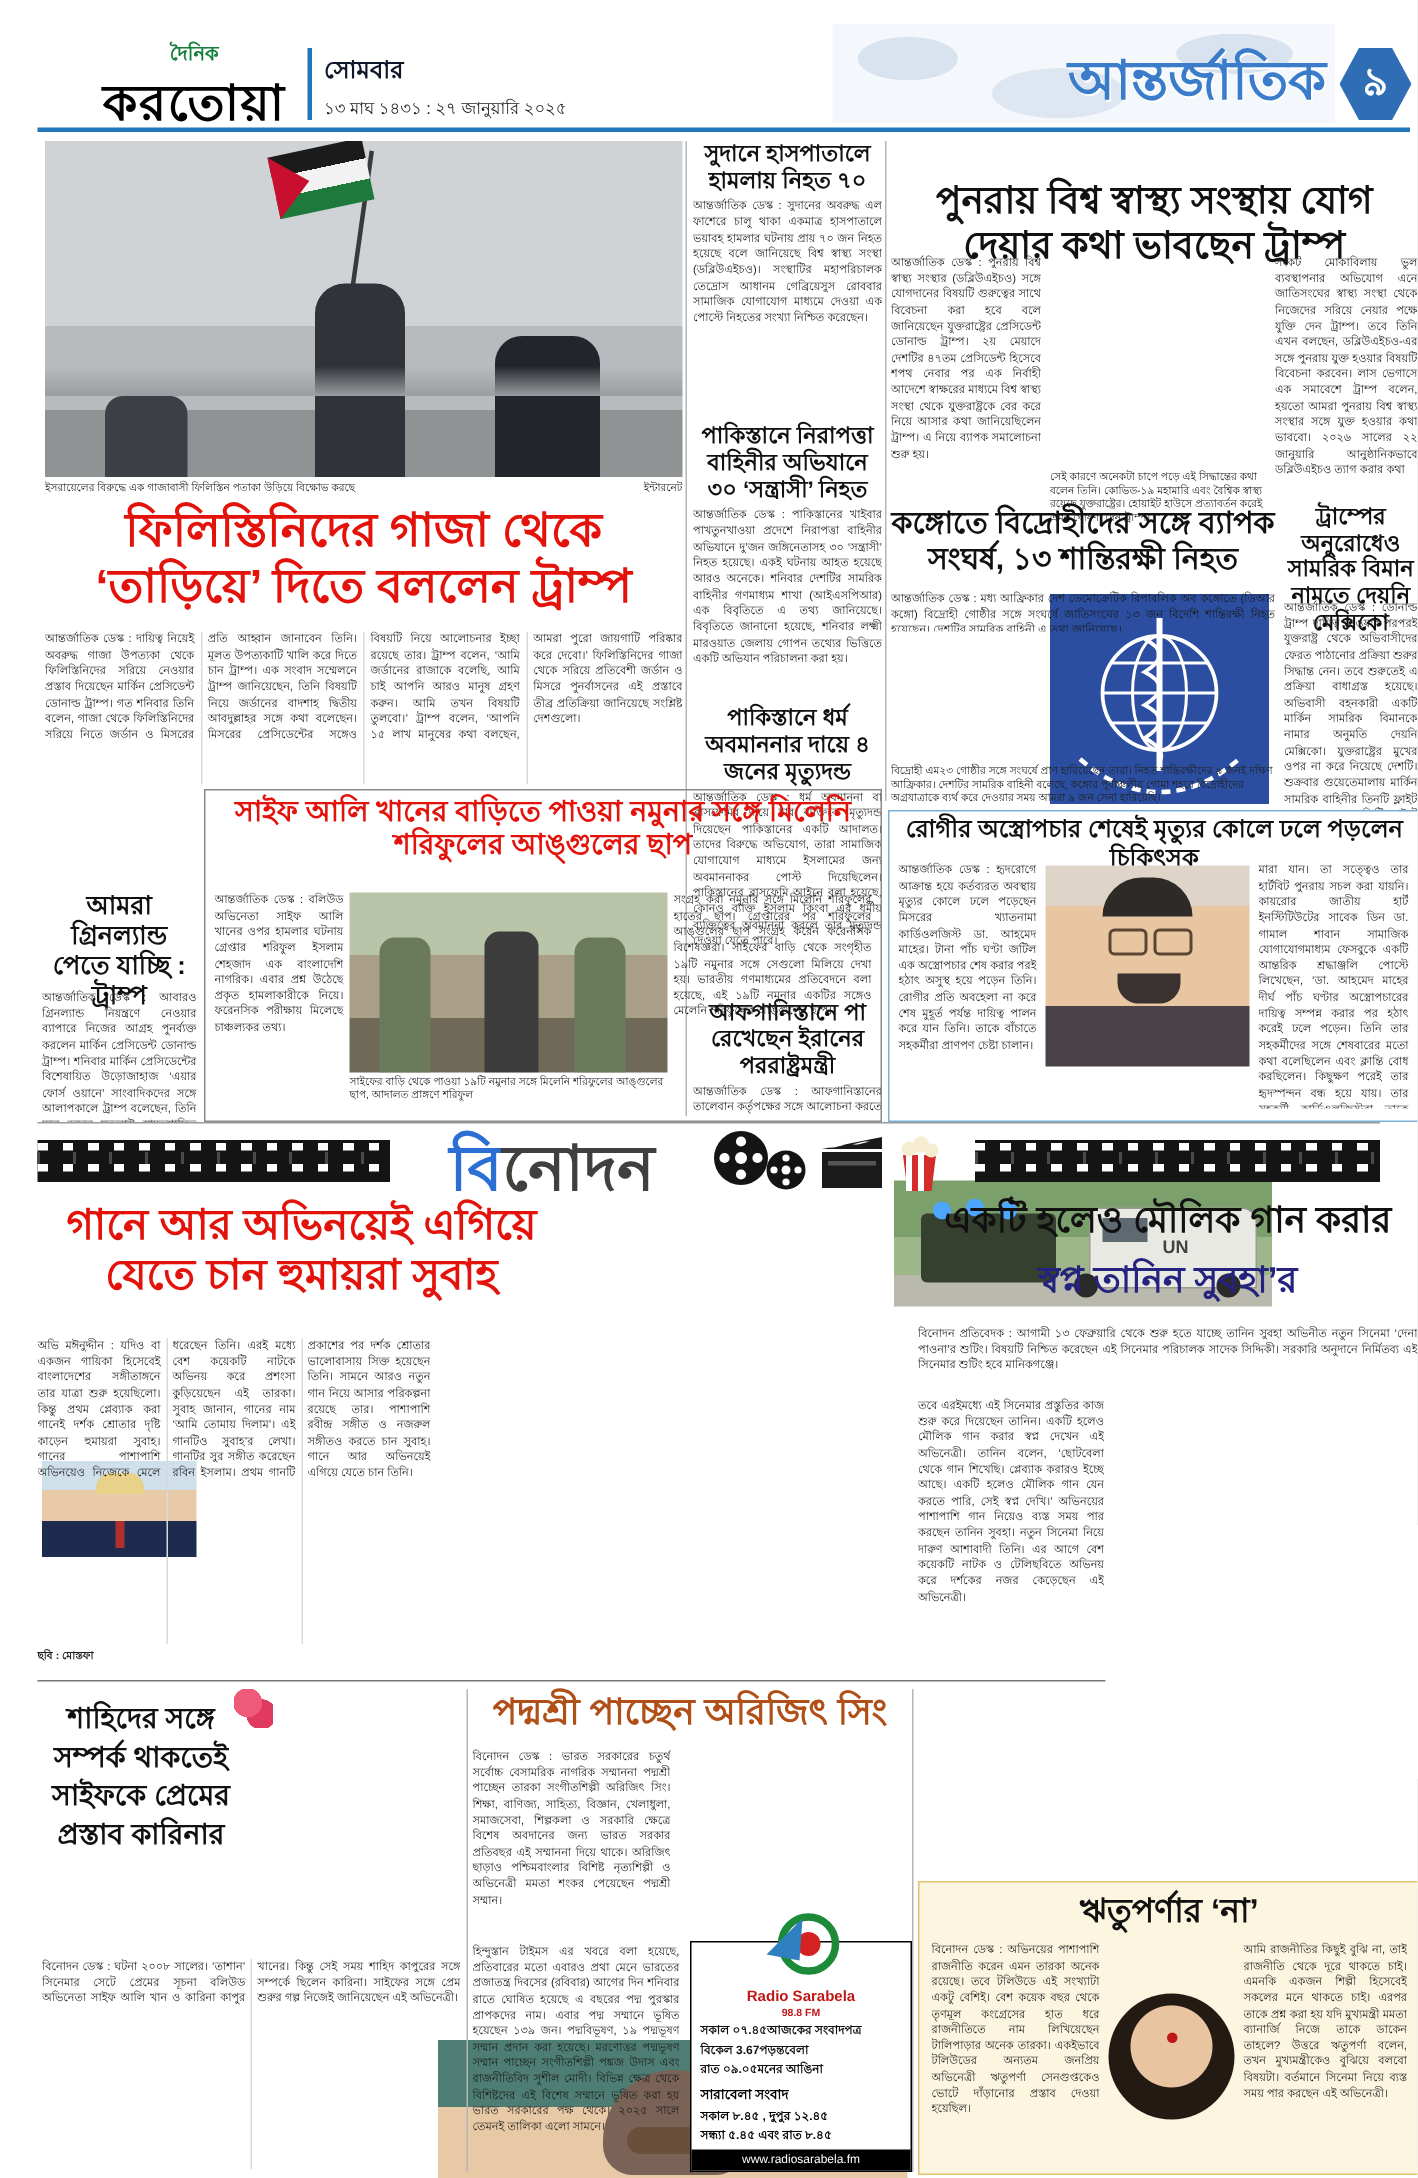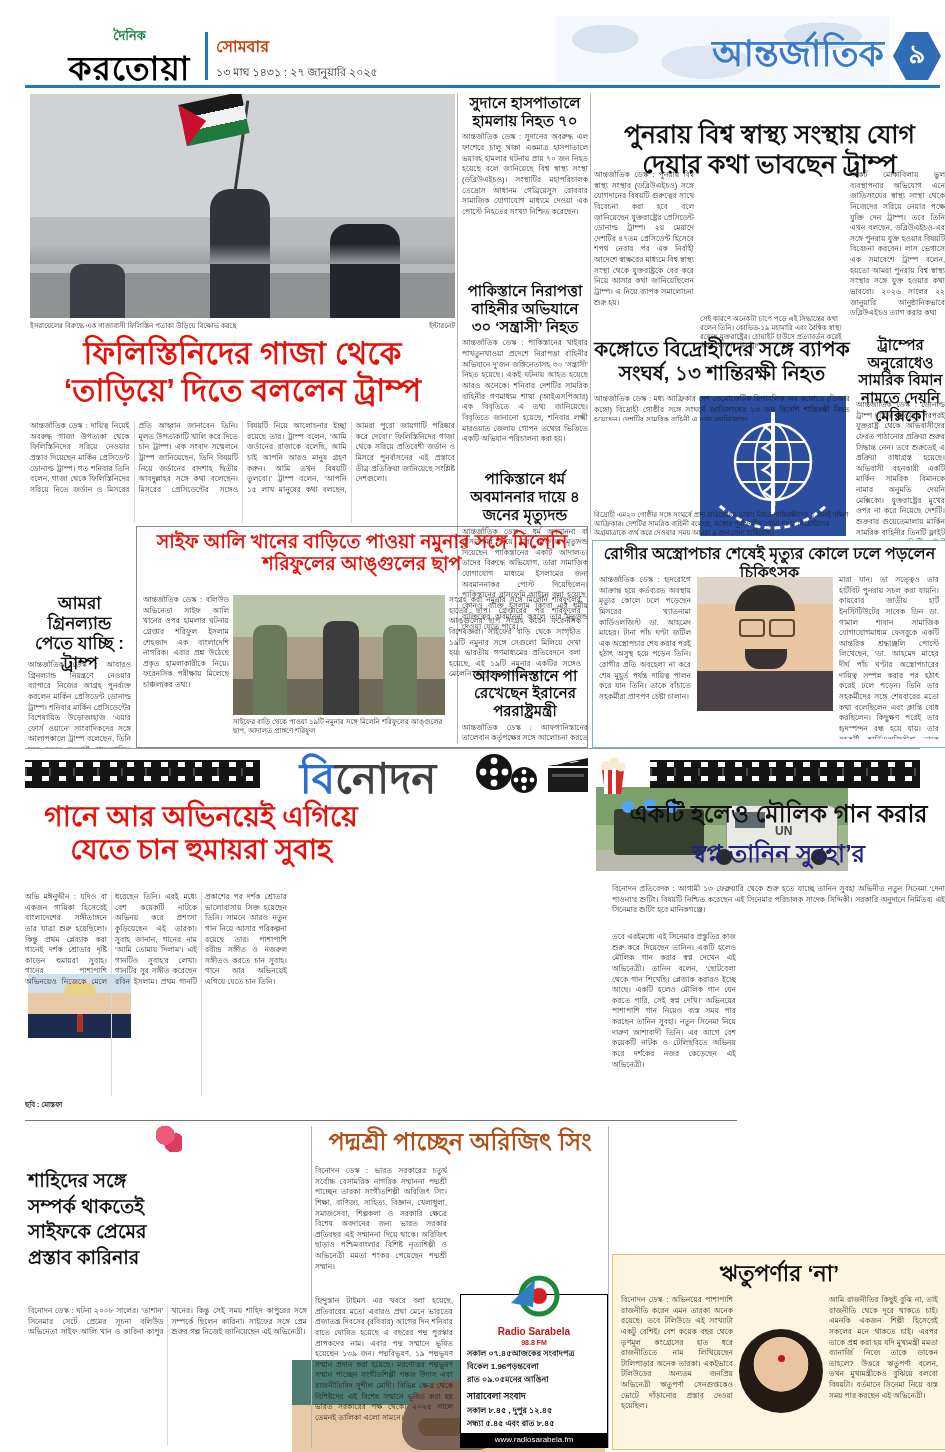--- a/index.html
+++ b/index.html
@@ -30,21 +30,21 @@
 <body>
 
 <div class="page">
 
   <div class="abs" style="left:62px;top:26px;width:135px;height:58px;text-align:center;">
     <div style="font-size:13px;font-weight:bold;color:#15803d;">দৈনিক</div>
     <div style="font-size:33px;font-weight:bold;color:#000;letter-spacing:1px;margin-top:-4px;">করতোয়া</div>
   </div>
   <div class="abs" style="left:205px;top:32px;width:3px;height:48px;background:#2277bb;"></div>
   <div class="abs" style="left:216px;top:34px;width:190px;">
-    <div style="font-size:16px;font-weight:bold;color:#c2410c;">সোমবার</div>
+    <div style="font-size:16px;font-weight:bold;color:#0f172a;">সোমবার</div>
     <div style="font-size:11px;color:#222;margin-top:3px;">১৩ মাঘ ১৪৩১ : ২৭ জানুয়ারি ২০২৫</div>
   </div>
   <div class="abs" style="left:555px;top:16px;width:335px;height:66px;background:
        radial-gradient(60px 26px at 15% 35%,#d9e2ef 55%,transparent 56%),
        radial-gradient(80px 30px at 45% 70%,#dde6f1 55%,transparent 56%),
        radial-gradient(70px 24px at 80% 30%,#d9e2ef 55%,transparent 56%),
        #f4f7fb;">
     <div style="position:absolute;right:6px;top:10px;font-size:36px;font-weight:bold;color:#3a7cc9;text-shadow:1px 1px 0 #fff;">আন্তর্জাতিক</div>
   </div>
   <div class="abs hexa" style="left:893px;top:30px;width:48px;height:52px;font-size:26px;">
@@ -204,21 +204,21 @@
   <div class="abs hl" style="left:612px;top:800px;width:333px;height:38px;font-size:24px;text-align:center;">একটি হলেও মৌলিক গান করার</div>
   <div class="abs hl hl-navy" style="left:612px;top:840px;width:333px;height:36px;font-size:24px;">স্বপ্ন তানিন সুবহা’র</div>
   <div class="abs body-txt" style="left:612px;top:884px;width:333px;height:44px;">বিনোদন প্রতিবেদক : আগামী ১৩ ফেব্রুয়ারি থেকে শুরু হতে যাচ্ছে তানিন সুবহা অভিনীত নতুন সিনেমা ‘দেনা পাওনা’র শুটিং। বিষয়টি নিশ্চিত করেছেন এই সিনেমার পরিচালক সাদেক সিদ্দিকী। সরকারি অনুদানে নির্মিতব্য এই সিনেমার শুটিং হবে মানিকগঞ্জে।</div>
   <div class="abs body-txt" style="left:612px;top:932px;width:124px;height:314px;">তবে এরইমধ্যে এই সিনেমার প্রস্তুতির কাজ শুরু করে দিয়েছেন তানিন। একটি হলেও মৌলিক গান করার স্বপ্ন দেখেন এই অভিনেত্রী। তানিন বলেন, ‘ছোটবেলা থেকে গান শিখেছি। প্লেব্যাক করারও ইচ্ছে আছে। একটি হলেও মৌলিক গান যেন করতে পারি, সেই স্বপ্ন দেখি।’ অভিনয়ের পাশাপাশি গান নিয়েও ব্যস্ত সময় পার করছেন তানিন সুবহা। নতুন সিনেমা নিয়ে দারুণ আশাবাদী তিনি। এর আগে বেশ কয়েকটি নাটক ও টেলিছবিতে অভিনয় করে দর্শকের নজর কেড়েছেন এই অভিনেত্রী।</div>
 
   <div class="abs hline" style="left:25px;top:1120px;width:712px;background:#777;"></div>
   <div class="abs vline" style="left:311px;top:1126px;height:322px;"></div>
   <div class="abs vline" style="left:608px;top:1126px;height:322px;"></div>
 
   <div class="abs" style="left:156px;top:1126px;width:26px;height:26px;background:radial-gradient(circle at 35% 35%,#f05a7a 40%,transparent 41%),radial-gradient(circle at 70% 65%,#e03a60 40%,transparent 41%);"></div>
-  <div class="abs hl" style="left:28px;top:1168px;width:132px;height:158px;font-size:19px;text-align:left;line-height:1.35;">শাহিদের সঙ্গে সম্পর্ক থাকতেই সাইফকে প্রেমের প্রস্তাব কারিনার</div>
+  <div class="abs hl" style="left:28px;top:1134px;width:132px;height:158px;font-size:19px;text-align:center;line-height:1.35;">শাহিদের সঙ্গে সম্পর্ক থাকতেই সাইফকে প্রেমের প্রস্তাব কারিনার</div>
 
   <div class="abs body-txt cols2" style="left:28px;top:1306px;width:279px;height:140px;">বিনোদন ডেস্ক : ঘটনা ২০০৮ সালের। ‘তাশান’ সিনেমার সেটে প্রেমের সূচনা বলিউড অভিনেতা সাইফ আলি খান ও কারিনা কাপুর খানের। কিন্তু সেই সময় শাহিদ কাপুরের সঙ্গে সম্পর্কে ছিলেন কারিনা। সাইফের সঙ্গে প্রেম শুরুর গল্প নিজেই জানিয়েছেন এই অভিনেত্রী।</div>
   <div class="abs body-txt" style="left:28px;top:1446px;width:279px;height:0;">কারিনা বলেন, আমিই সঠিক পথে সম্পর্ক এগিয়ে নিতে উদ্যোগী হয়েছিলাম। প্রথম দেখাতেই সাইফকে ভালো লেগে যায় তার। এরপর নিজেই প্রেমের প্রস্তাব দেন বলিউডের এই অভিনেত্রী। ২০১২ সালের ১৬ অক্টোবর বিয়ে করেন সাইফ-কারিনা। তাদের সংসারে রয়েছে দুই ছেলে তৈমুর ও জেহ।</div>
 
   <div class="abs hl hl-brown" style="left:315px;top:1128px;width:290px;height:34px;font-size:24px;">পদ্মশ্রী পাচ্ছেন অরিজিৎ সিং</div>
   <div class="abs body-txt" style="left:315px;top:1166px;width:132px;height:126px;">বিনোদন ডেস্ক : ভারত সরকারের চতুর্থ সর্বোচ্চ বেসামরিক নাগরিক সম্মাননা পদ্মশ্রী পাচ্ছেন তারকা সংগীতশিল্পী অরিজিৎ সিং। শিক্ষা, বাণিজ্য, সাহিত্য, বিজ্ঞান, খেলাধুলা, সমাজসেবা, শিল্পকলা ও সরকারি ক্ষেত্রে বিশেষ অবদানের জন্য ভারত সরকার প্রতিবছর এই সম্মাননা দিয়ে থাকে। অরিজিৎ ছাড়াও পশ্চিমবাংলার বিশিষ্ট নৃত্যশিল্পী ও অভিনেত্রী মমতা শংকর পেয়েছেন পদ্মশ্রী সম্মান।</div>
 
   <div class="abs body-txt" style="left:315px;top:1296px;width:138px;height:152px;">হিন্দুস্তান টাইমস এর খবরে বলা হয়েছে, প্রতিবারের মতো এবারও প্রথা মেনে ভারতের প্রজাতন্ত্র দিবসের (রবিবার) আগের দিন শনিবার রাতে ঘোষিত হয়েছে এ বছরের পদ্ম পুরস্কার প্রাপকদের নাম। এবার পদ্ম সম্মানে ভূষিত হয়েছেন ১৩৯ জন। পদ্মবিভূষণ, ১৯ পদ্মভূষণ সম্মান প্রদান করা হয়েছে। মরণোত্তর পদ্মভূষণ সম্মান পাচ্ছেন সংগীতশিল্পী পঙ্কজ উদাস এবং রাজনীতিবিদ সুশীল মোদী। বিভিন্ন ক্ষেত্র থেকে বিশিষ্টদের এই বিশেষ সম্মানে ভূষিত করা হয় ভারত সরকারের পক্ষ থেকে। ২০২৫ সালে তেমনই তালিকা এলো সামনে।</div>
 
   <div class="abs" style="left:460px;top:1294px;width:146px;height:152px;border:1px solid #000;background:#fff;">
@@ -230,21 +230,21 @@
     <div style="margin-top:26px;text-align:center;">
       <span style="font-size:10px;font-weight:bold;color:#c01818;">Radio Sarabela</span>
       <span style="font-size:7px;font-weight:bold;color:#c01818;display:block;">98.8 FM</span>
     </div>
     <div style="padding:2px 6px 0 6px;">
       <div class="adline">
         <span>সকাল ০৭.৪৫</span>
         <span>আজকের সংবাদপত্র</span>
       </div>
       <div class="adline">
-        <span>বিকেল 1.96</span>
+        <span>বিকেল 3.67</span>
         <span>পড়ন্তবেলা</span>
       </div>
       <div class="adline">
         <span>রাত ০৯.০৫</span>
         <span>মনের আঙিনা</span>
       </div>
       <div style="font-size:9px;font-weight:bold;margin-top:3px;">সারাবেলা সংবাদ</div>
       <div style="font-size:8px;font-weight:bold;">সকাল ৮.৪৫ , দুপুর ১২.৪৫</div>
       <div style="font-size:8px;font-weight:bold;">সন্ধ্যা ৫.৪৫ এবং রাত ৮.৪৫</div>
     </div>

